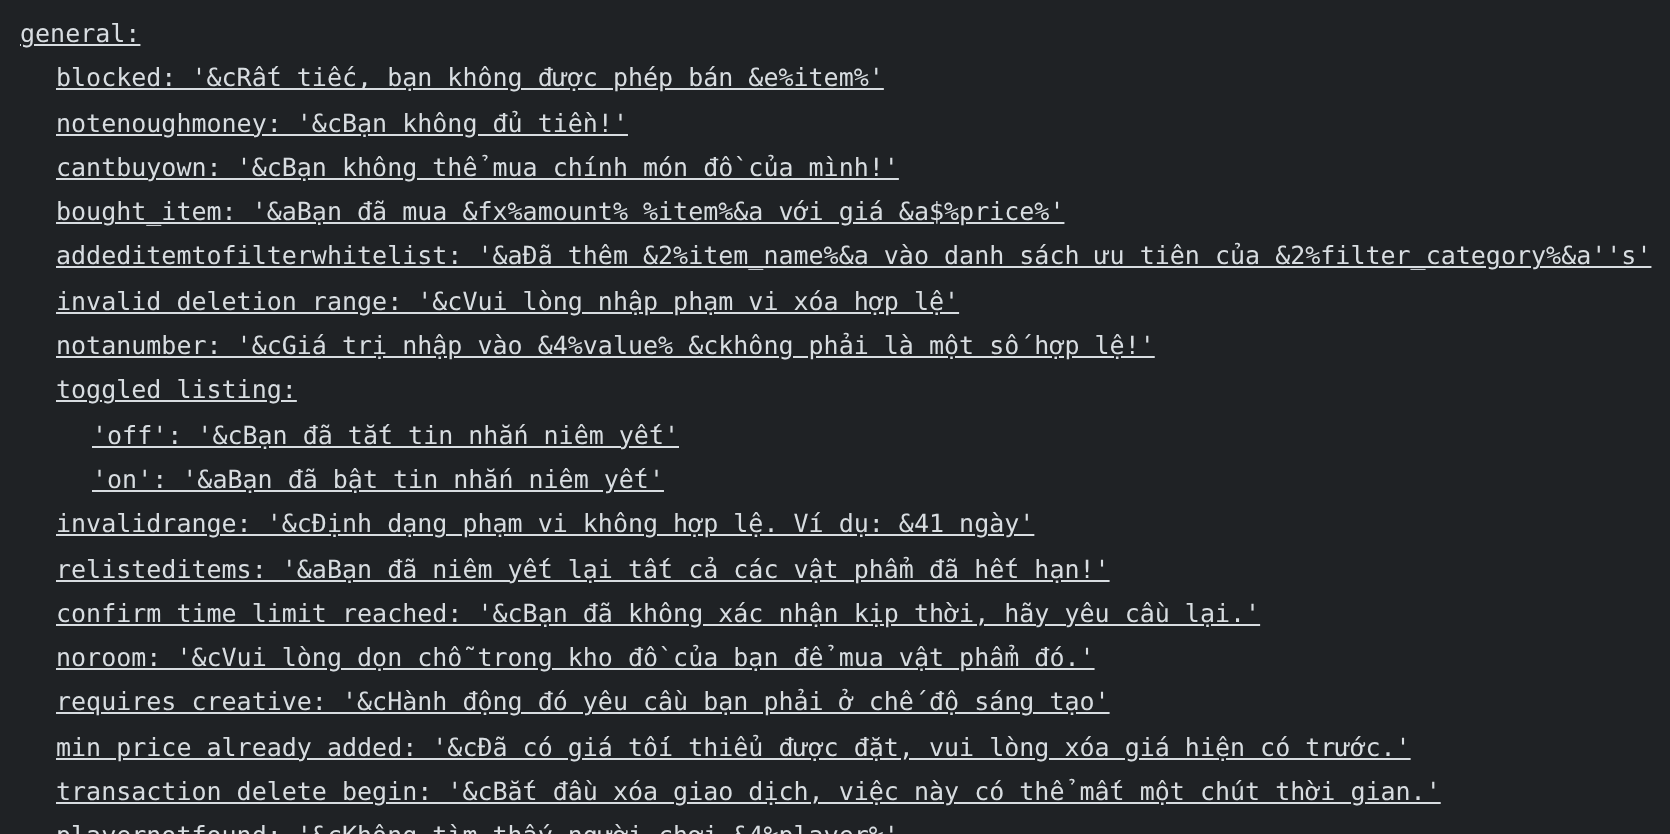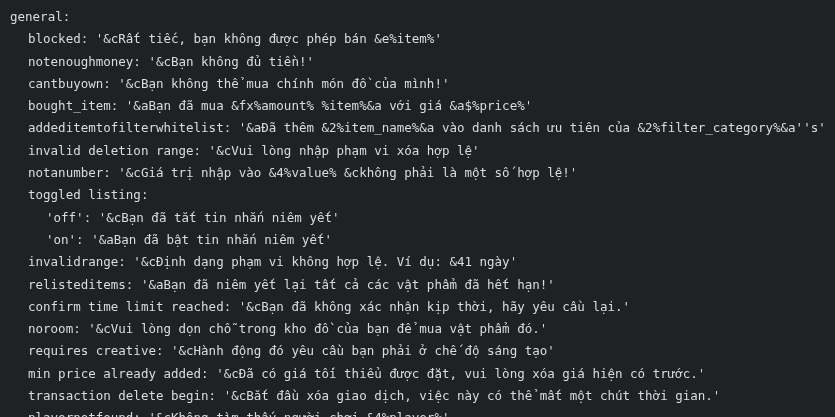--- a/index.html
+++ b/index.html
@@ -15,18 +15,19 @@
   }
   #yaml-view {
     padding: 6px 0 0 10px;
     font-size: 12.5px;
     line-height: 22.3px;
     color: #d8dde1;
     white-space: pre;
   }
   .line {
     white-space: pre;
+    text-decoration: underline;
   }
 </style>
 </head>
 <body>
 
 <div id="yaml-view"><div class="line" style="padding-left: 0px;">general:</div><div class="line" style="padding-left: 18px;">blocked: '&amp;cRất tiếc, bạn không được phép bán &amp;e%item%'</div><div class="line" style="padding-left: 18px;">notenoughmoney: '&amp;cBạn không đủ tiền!'</div><div class="line" style="padding-left: 18px;">cantbuyown: '&amp;cBạn không thể mua chính món đồ của mình!'</div><div class="line" style="padding-left: 18px;">bought_item: '&amp;aBạn đã mua &amp;fx%amount% %item%&amp;a với giá &amp;a$%price%'</div><div class="line" style="padding-left: 18px;">addeditemtofilterwhitelist: '&amp;aĐã thêm &amp;2%item_name%&amp;a vào danh sách ưu tiên của &amp;2%filter_category%&amp;a''s'</div><div class="line" style="padding-left: 18px;">invalid deletion range: '&amp;cVui lòng nhập phạm vi xóa hợp lệ'</div><div class="line" style="padding-left: 18px;">notanumber: '&amp;cGiá trị nhập vào &amp;4%value% &amp;ckhông phải là một số hợp lệ!'</div><div class="line" style="padding-left: 18px;">toggled listing:</div><div class="line" style="padding-left: 36px;">'off': '&amp;cBạn đã tắt tin nhắn niêm yết'</div><div class="line" style="padding-left: 36px;">'on': '&amp;aBạn đã bật tin nhắn niêm yết'</div><div class="line" style="padding-left: 18px;">invalidrange: '&amp;cĐịnh dạng phạm vi không hợp lệ. Ví dụ: &amp;41 ngày'</div><div class="line" style="padding-left: 18px;">relisteditems: '&amp;aBạn đã niêm yết lại tất cả các vật phẩm đã hết hạn!'</div><div class="line" style="padding-left: 18px;">confirm time limit reached: '&amp;cBạn đã không xác nhận kịp thời, hãy yêu cầu lại.'</div><div class="line" style="padding-left: 18px;">noroom: '&amp;cVui lòng dọn chỗ trong kho đồ của bạn để mua vật phẩm đó.'</div><div class="line" style="padding-left: 18px;">requires creative: '&amp;cHành động đó yêu cầu bạn phải ở chế độ sáng tạo'</div><div class="line" style="padding-left: 18px;">min price already added: '&amp;cĐã có giá tối thiểu được đặt, vui lòng xóa giá hiện có trước.'</div><div class="line" style="padding-left: 18px;">transaction delete begin: '&amp;cBắt đầu xóa giao dịch, việc này có thể mất một chút thời gian.'</div><div class="line" style="padding-left: 18px;">playernotfound: '&amp;cKhông tìm thấy người chơi &amp;4%player%'</div></div>
 
 </body></html>

